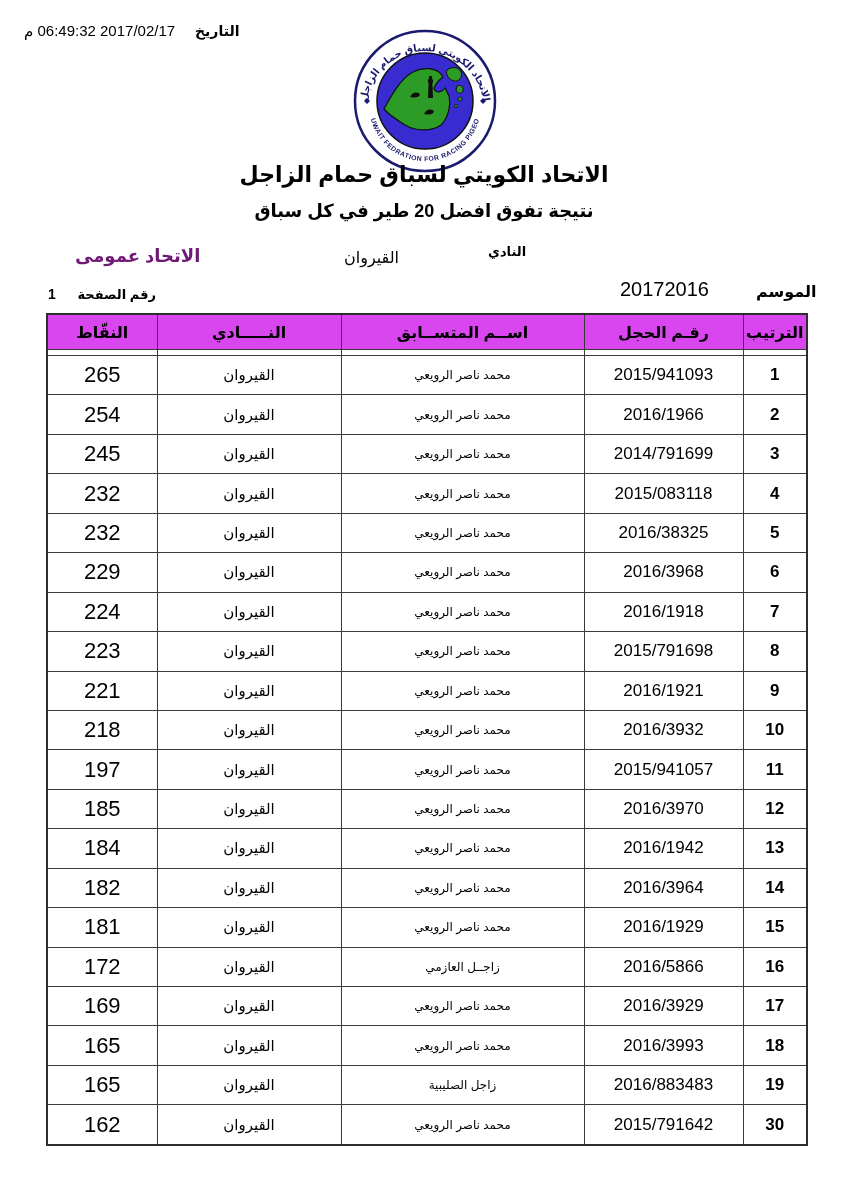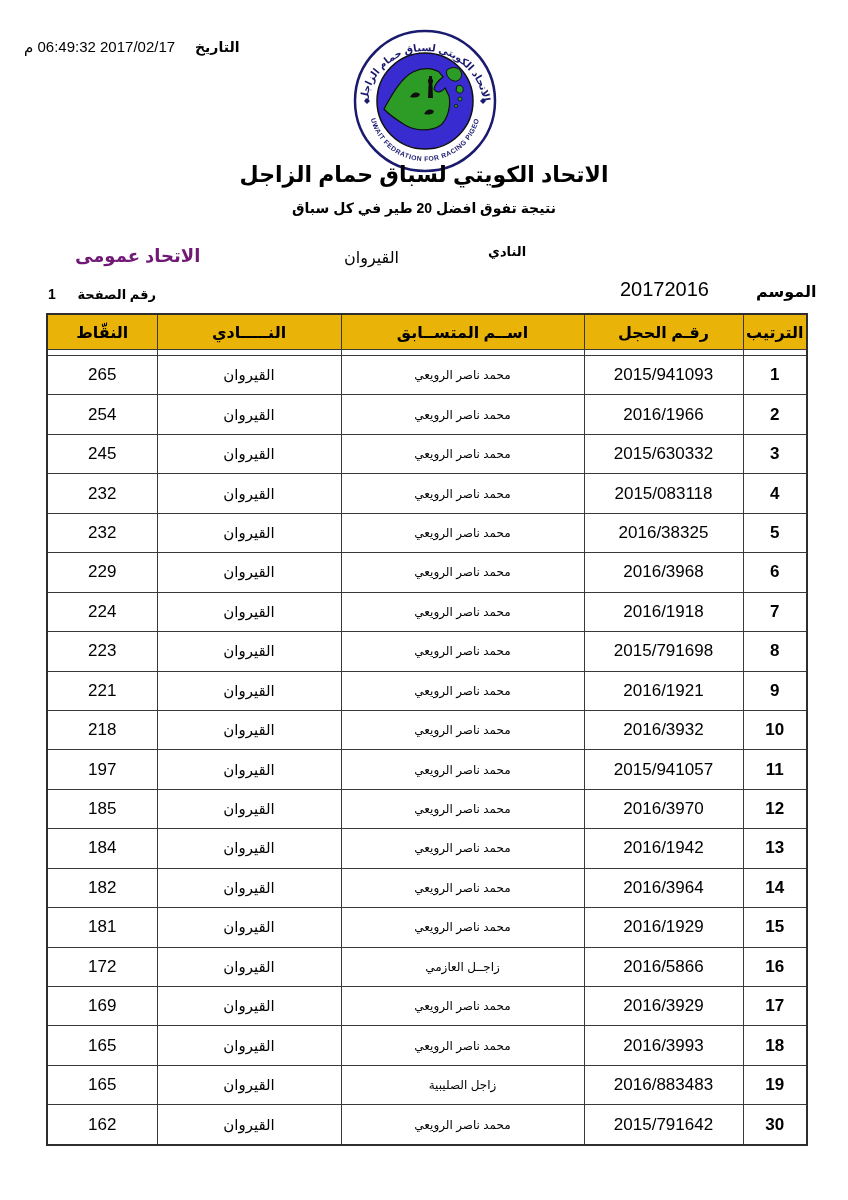--- a/index.html
+++ b/index.html
@@ -3,36 +3,36 @@
 <meta charset="utf-8">
 <style>
   html,body{margin:0;padding:0;}
   body{
     width:848px;height:1200px;position:relative;background:#ffffff;
     font-family:"Liberation Sans","DejaVu Sans",sans-serif;color:#000;
     overflow:hidden;
   }
   
   .date-line{
-    position:absolute;top:38px;left:24px;direction:rtl;white-space:nowrap;
+    position:absolute;top:22px;left:24px;direction:rtl;white-space:nowrap;
     font-size:14px;
     text-align:right;
   }
   .date-line .lbl{font-weight:bold;margin-left:16px;font-size:14px;}
   .date-line .val{font-size:15px;}
   
   .logo{position:absolute;top:28px;left:352px;width:146px;height:146px;}
   
   .doc-title{
     position:absolute;top:162px;left:0;width:100%;text-align:center;
     font-size:22px;font-weight:bold;
   }
   .doc-subtitle{
     position:absolute;top:200px;left:0;width:100%;text-align:center;
-    font-size:14px;font-weight:bold;
+    font-size:18px;font-weight:bold;
   }
   
   .club-label{position:absolute;top:244px;left:488px;font-size:13px;font-weight:bold;}
   .club-value{position:absolute;top:248px;left:344px;font-size:16px;}
   .fed-note{position:absolute;top:245px;left:75px;font-size:18px;font-weight:bold;}
   .season-label{position:absolute;top:282px;left:744px;font-size:16px;font-weight:bold;margin-left:12px;}
   .season-value{position:absolute;top:278px;left:620px;font-size:20px;}
   .page-line{
     position:absolute;top:286px;left:48px;direction:rtl;white-space:nowrap;
     font-size:13px;font-weight:bold;
@@ -42,29 +42,29 @@
   table.results{
     position:absolute;top:313px;left:46px;width:760px;direction:rtl;
     border-collapse:collapse;table-layout:fixed;
     border:2px solid #2e2e2e;
   }
   table.results th,table.results td{
     border:1px solid #3a3a3a;text-align:center;vertical-align:middle;
     padding:0;overflow:hidden;white-space:nowrap;
   }
   table.results th{
-    height:34px;background:#eab308;font-size:16px;font-weight:bold;
+    height:34px;background:#d946ef;font-size:16px;font-weight:bold;
   }
   tr.spacer td{height:5px;border-top:1px solid #3a3a3a;border-bottom:1px solid #3a3a3a;background:#fff;}
   tr.data-row td{height:38.45px;}
   td.c-rank{font-size:17px;font-weight:bold;}
   td.c-ring{font-size:17px;}
   td.c-name{font-size:12px;}
   td.c-club{font-size:15px;}
-  td.c-points{font-size:17px;}
+  td.c-points{font-size:22px;}
 </style>
 </head>
 <body>
 
 <div class="date-line">
   <span class="lbl">التاريخ</span>
   <span class="val">2017/02/17  06:49:32 م</span>
 </div>
 
 <div class="logo">
@@ -152,21 +152,21 @@
   </tr>
       <tr class="data-row">
     <td class="c-rank">2</td>
     <td class="c-ring">2016/1966</td>
     <td class="c-name">محمد ناصر الرويعي</td>
     <td class="c-club">القيروان</td>
     <td class="c-points">254</td>
   </tr>
       <tr class="data-row">
     <td class="c-rank">3</td>
-    <td class="c-ring">2015/630332</td>
+    <td class="c-ring">2014/791699</td>
     <td class="c-name">محمد ناصر الرويعي</td>
     <td class="c-club">القيروان</td>
     <td class="c-points">245</td>
   </tr>
       <tr class="data-row">
     <td class="c-rank">4</td>
     <td class="c-ring">2015/083118</td>
     <td class="c-name">محمد ناصر الرويعي</td>
     <td class="c-club">القيروان</td>
     <td class="c-points">232</td>

